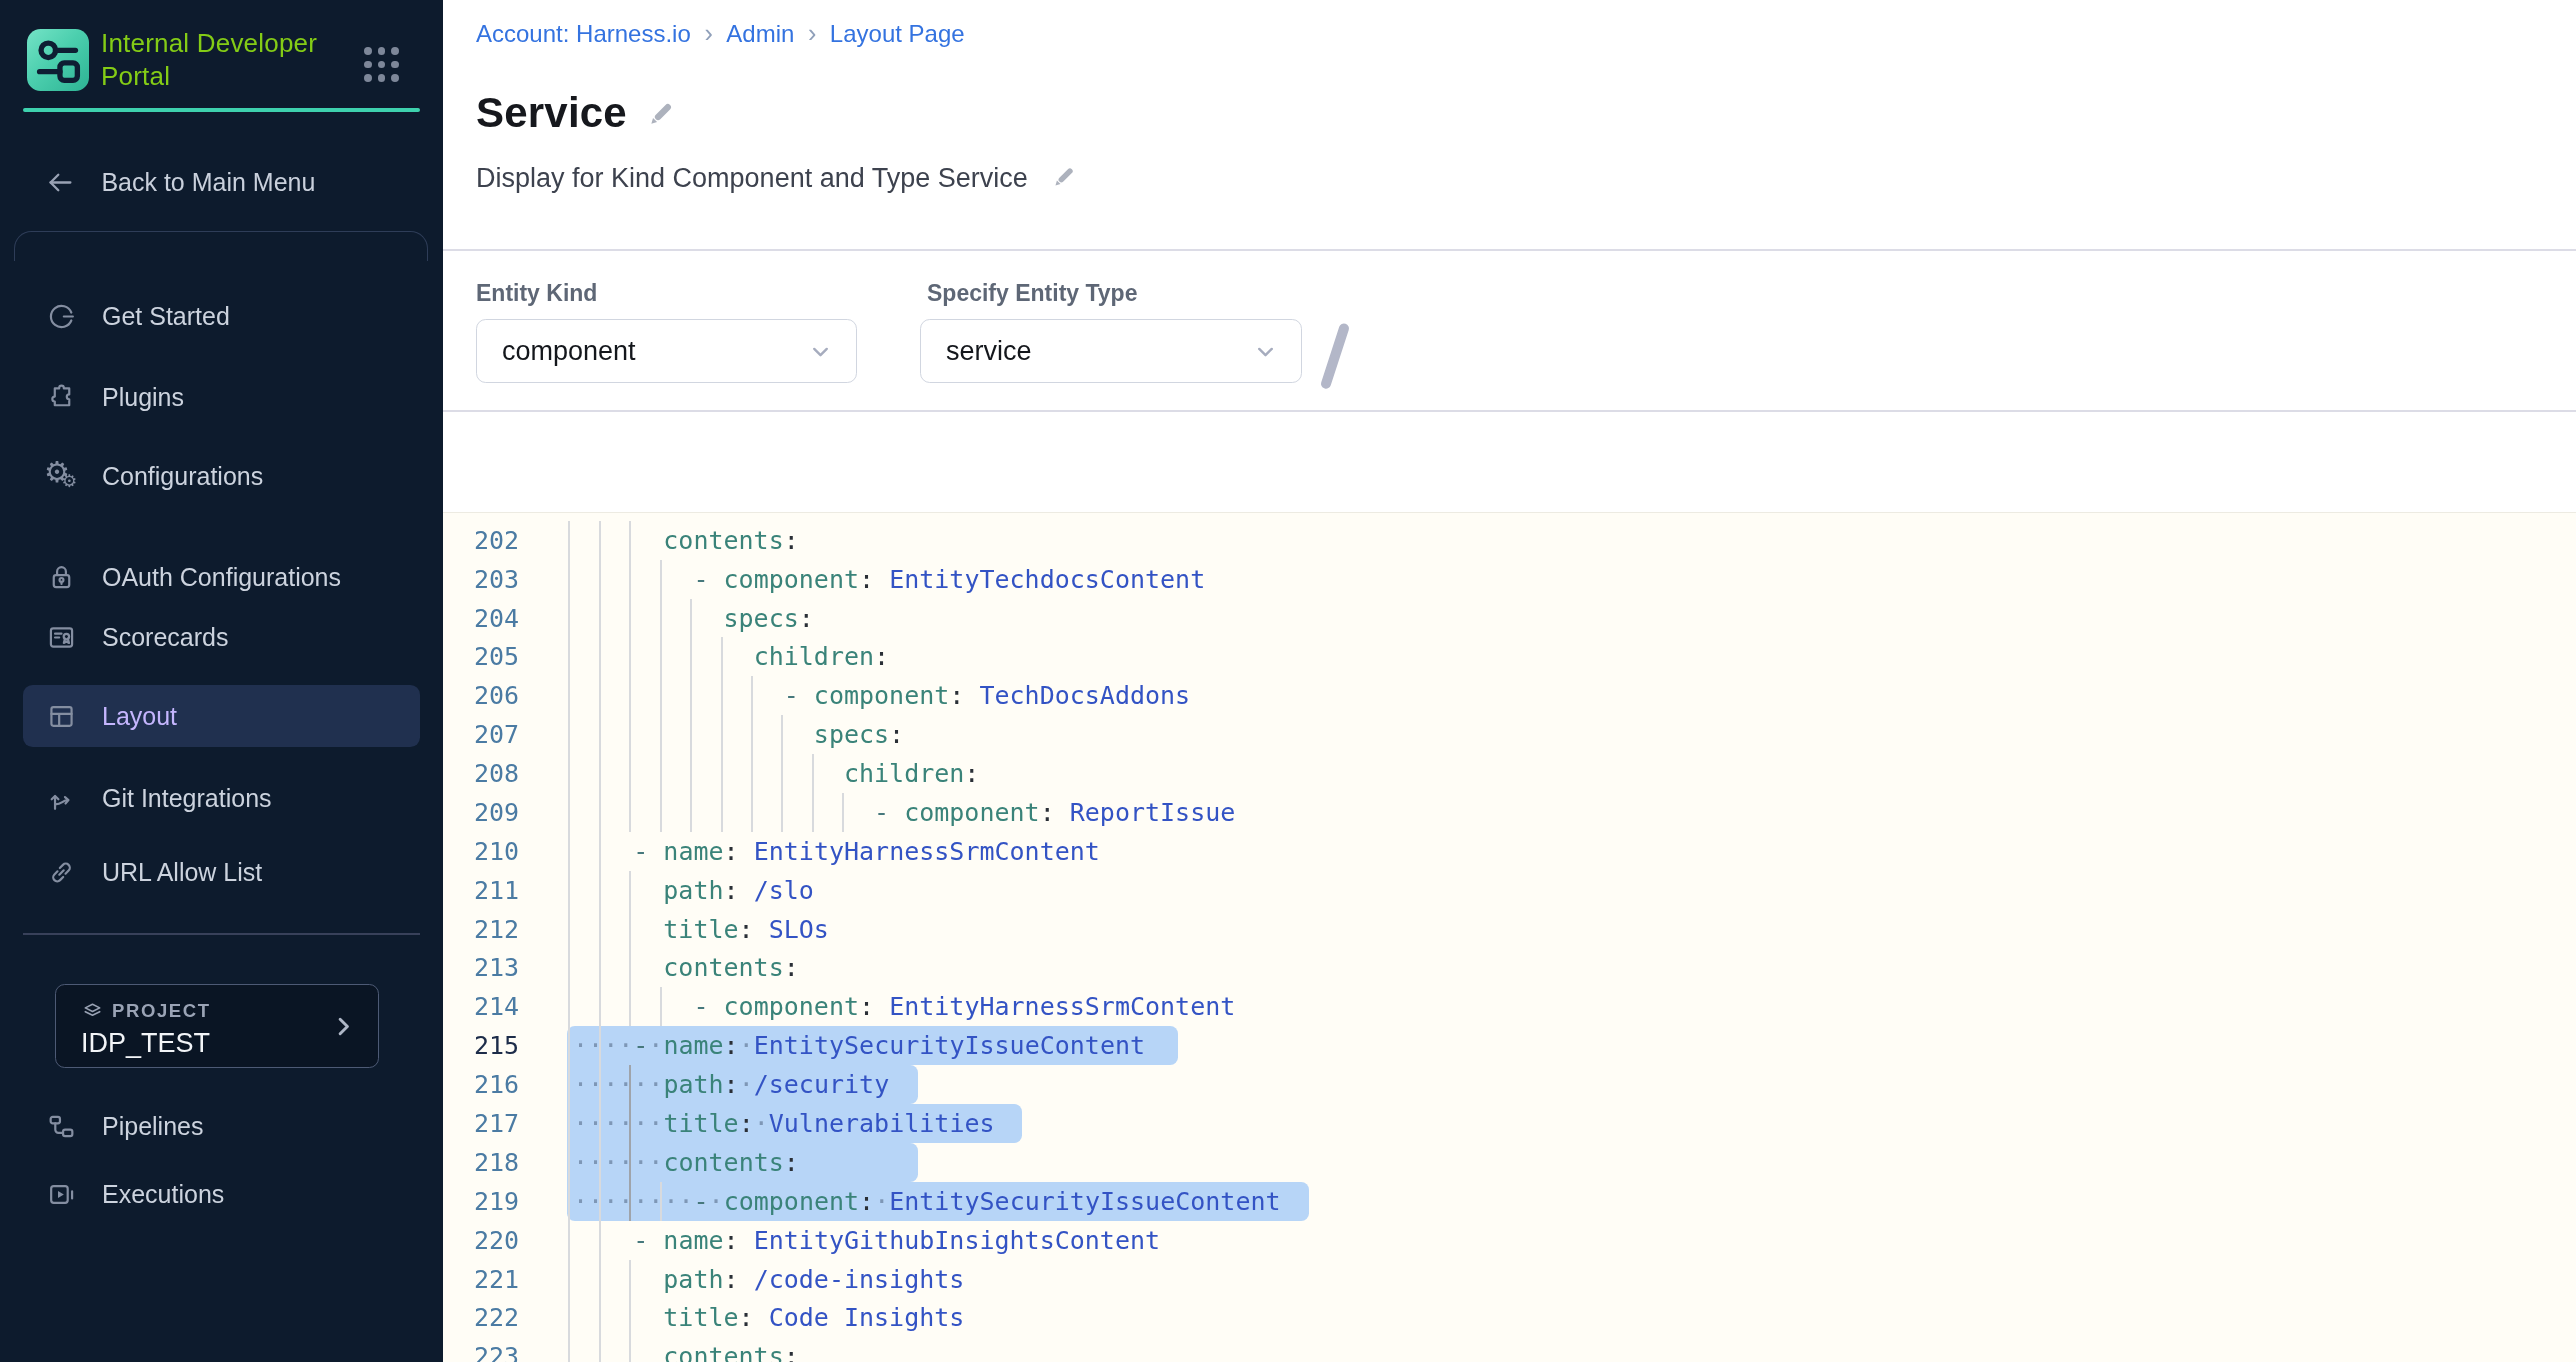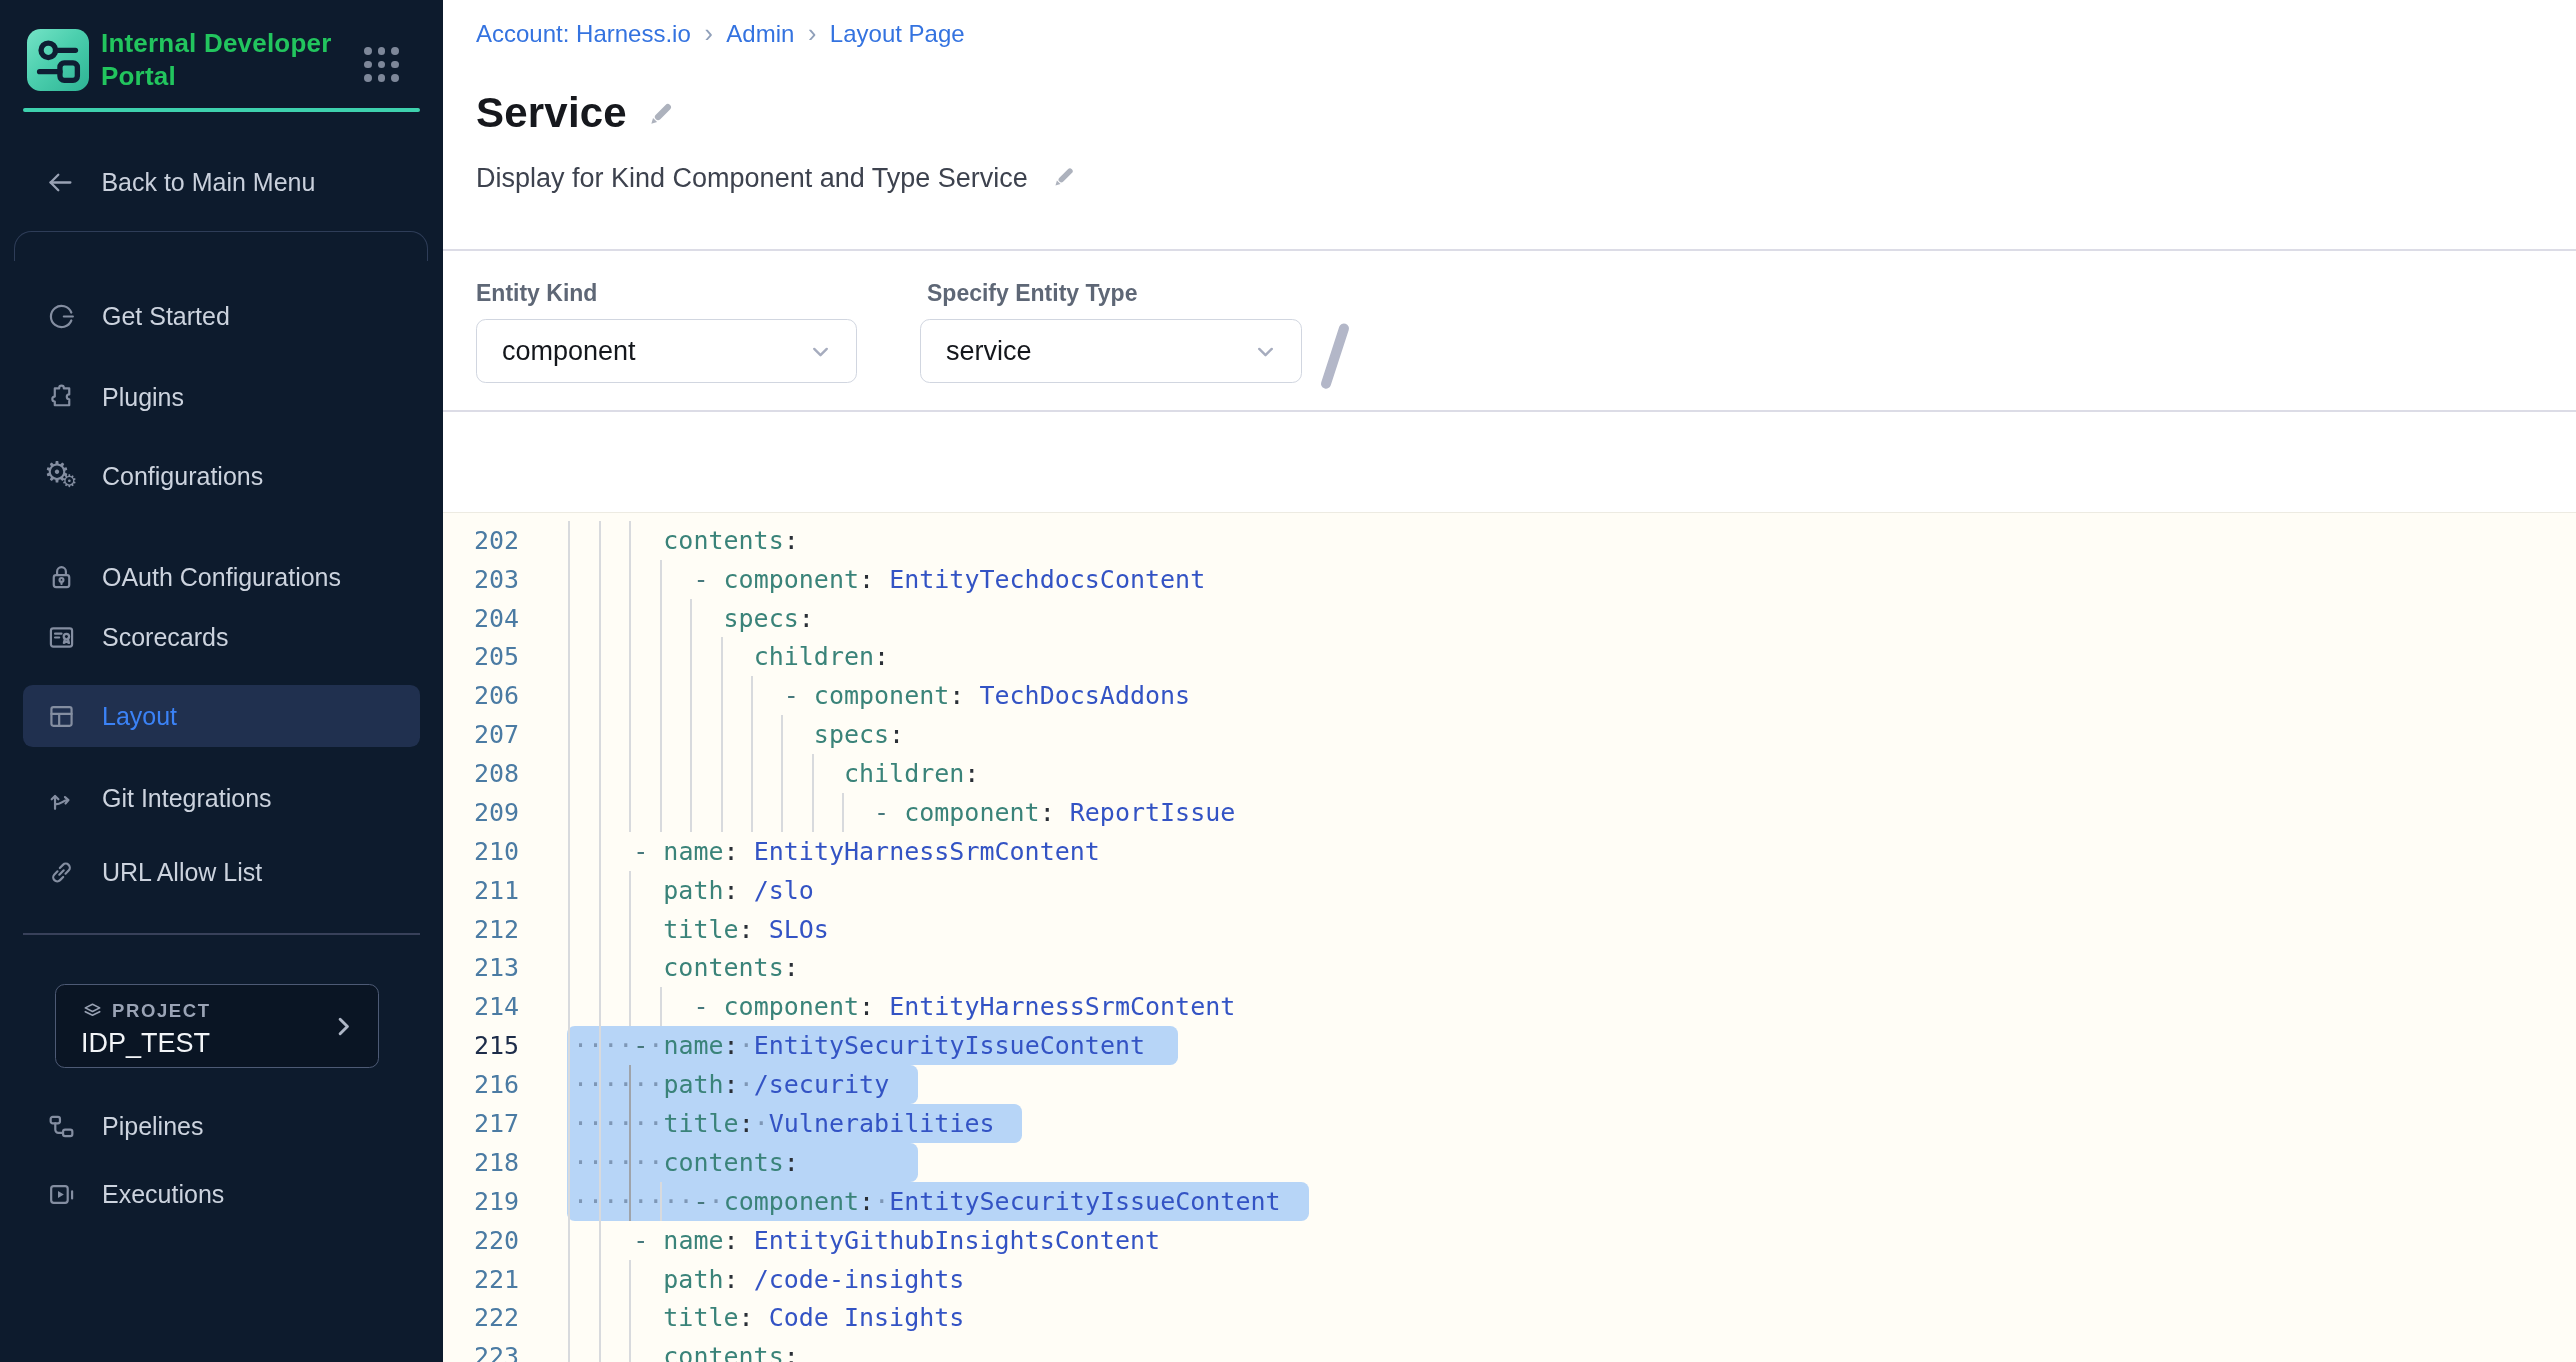--- a/index.html
+++ b/index.html
@@ -5,35 +5,35 @@
   html,body{margin:0;padding:0;}
   body{
     width:2576px;height:1363px;overflow:hidden;position:relative;
     font-family:"Liberation Sans",sans-serif;background:#ffffff;
   }
   
   .sidebar{position:absolute;left:0;top:0;width:443px;height:1363px;background:#0d1b2d;}
   .logo-tile{position:absolute;left:27px;top:29px;width:62px;height:62px;border-radius:13.6px;
     background:linear-gradient(135deg,#74e3c6 0%,#4ccfae 45%,#2db394 100%);}
   .logo-tile svg{position:absolute;left:0;top:0;}
-  .app-title{position:absolute;left:101px;top:27px;width:262px;color:#22c55e;
-    font-size:26px;font-weight:700;line-height:33px;letter-spacing:0.2px;}
+  .app-title{position:absolute;left:101px;top:27px;width:262px;color:#84cc16;
+    font-size:26px;font-weight:400;line-height:33px;letter-spacing:0.2px;}
   .grid-icon{position:absolute;left:360px;top:43px;width:39px;height:39px;cursor:pointer;}
   .grid-icon i{position:absolute;width:7.8px;height:7.8px;border-radius:50%;background:#7d8799;}
   .teal-rule{position:absolute;left:23px;top:108px;width:397px;height:3.9px;border-radius:1.9px;background:#3ed2ae;}
   .back-row{position:absolute;left:39px;top:161px;width:369px;height:43px;display:flex;align-items:center;gap:21.4px;cursor:pointer;}
   .back-row .lbl{color:#c9d0dc;font-size:25px;}
   .nav-card-edge{position:absolute;left:13.6px;top:231px;width:412px;height:29px;
     border:1.9px solid #2e3d58;border-bottom:none;border-radius:17.5px 17.5px 0 0;}
   .side-item{position:absolute;left:23px;width:397px;height:62px;display:flex;align-items:center;
     padding-left:23px;box-sizing:border-box;gap:25px;border-radius:9.7px;cursor:pointer;}
   .side-item .ic{width:31px;height:31px;color:#848ea1;flex:0 0 31px;display:flex;align-items:center;justify-content:center;position:relative;}
   .side-item .lbl{color:#ccd3de;font-size:25px;white-space:nowrap;}
   .side-item.selected{background:#20304f;}
-  .side-item.selected .lbl{color:#3b82f6;}
+  .side-item.selected .lbl{color:#c4b5fd;}
   .side-divider{position:absolute;left:23px;top:933px;width:397px;height:1.9px;background:#38415a;}
   .proj-card{position:absolute;left:55px;top:984px;width:324px;height:84px;box-sizing:border-box;
     border:1.9px solid #4d5a75;border-radius:9.7px;background:#0a1524;cursor:pointer;}
   .proj-top{position:absolute;left:25px;top:14.6px;display:flex;align-items:center;gap:8px;}
   .proj-top .ic{width:23px;height:23px;color:#98a1b3;}
   .proj-label{color:#9aa3b5;font-size:18.5px;font-weight:700;letter-spacing:1.6px;}
   .proj-name{position:absolute;left:25px;top:43px;color:#f2f4f7;font-size:27px;}
   .proj-chev{position:absolute;right:21.4px;top:28px;width:27px;height:27px;color:#aeb6c6;}
   .gear-big{font-size:29px;line-height:29px;color:#848ea1;position:absolute;left:-1.9px;top:-2.9px;font-family:"DejaVu Sans",sans-serif;}
   .gear-small{font-size:17.5px;line-height:17.5px;color:#848ea1;position:absolute;left:15.6px;top:12.6px;font-family:"DejaVu Sans",sans-serif;}

